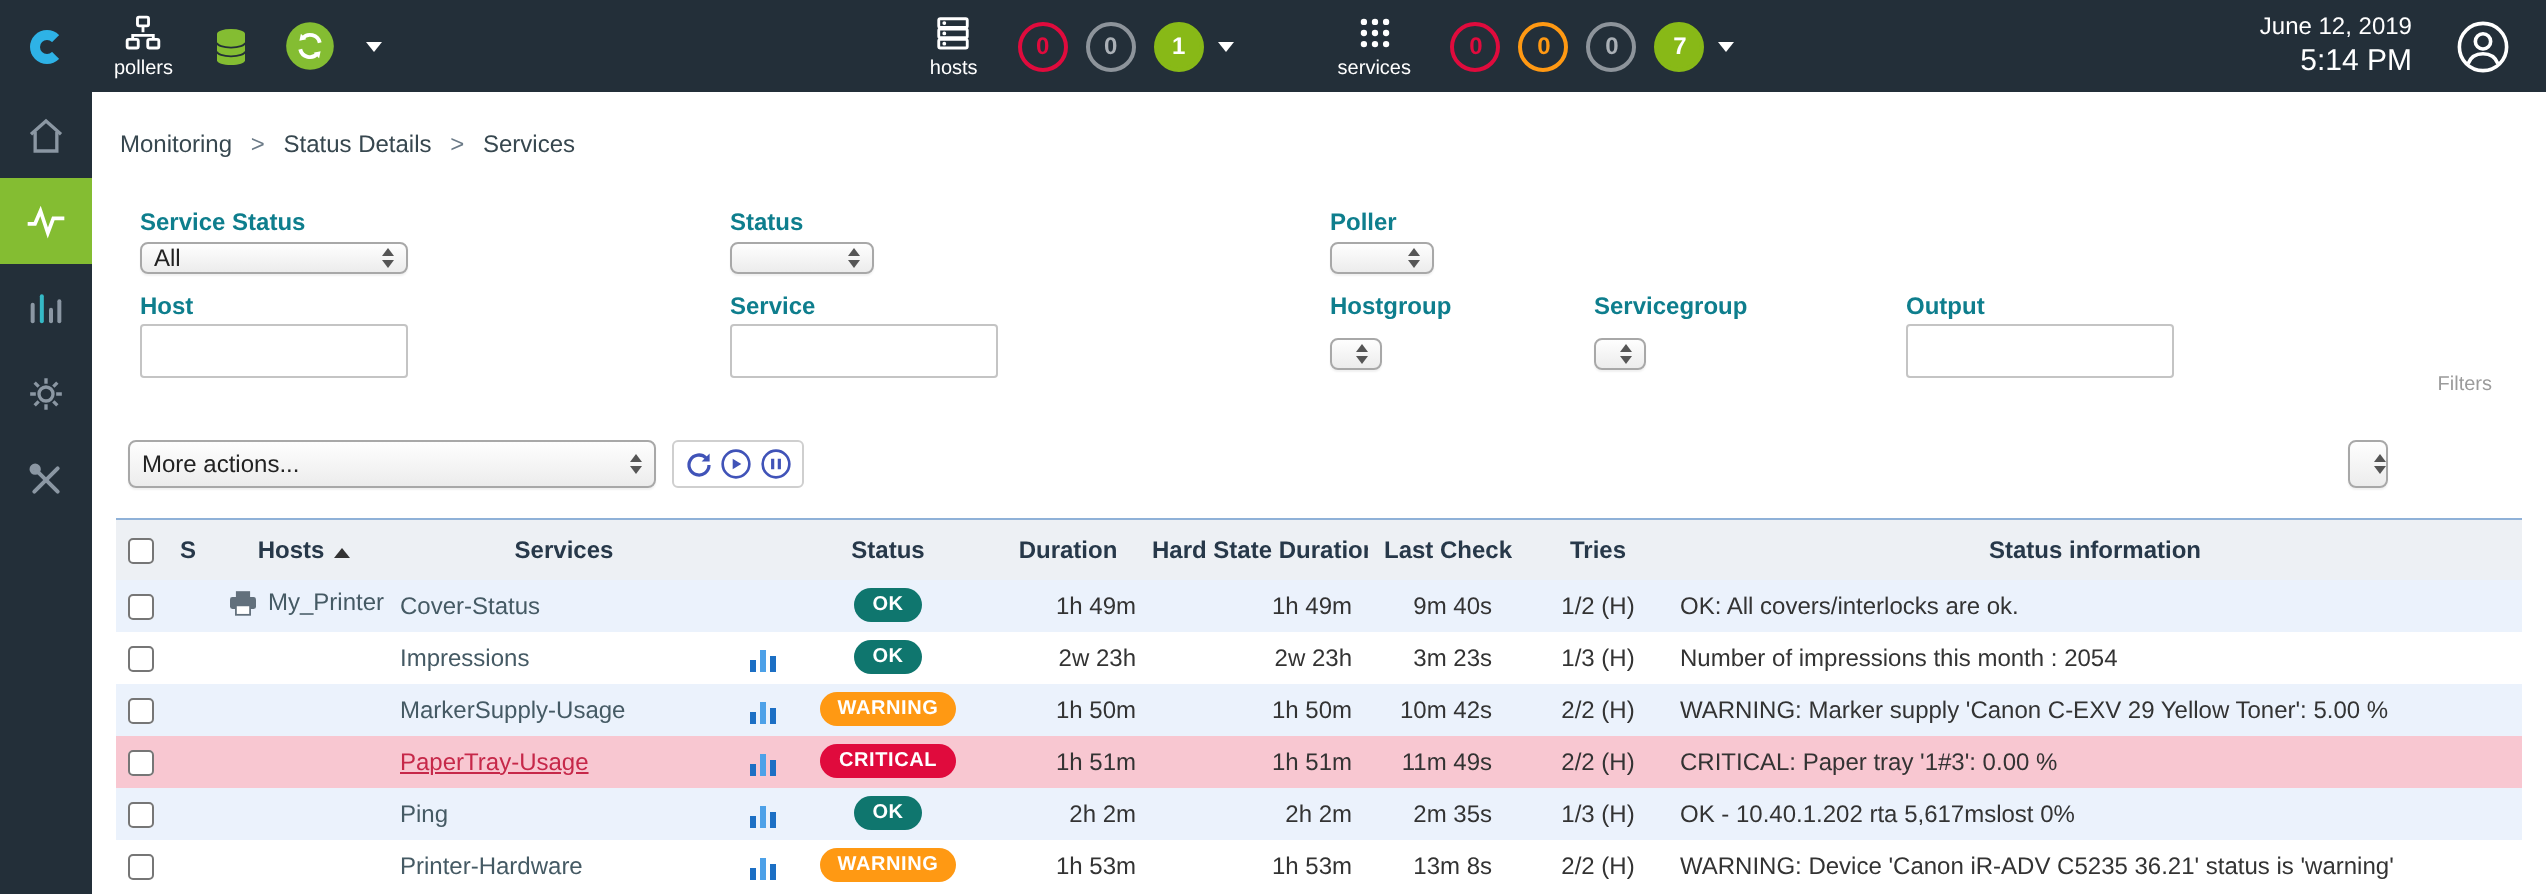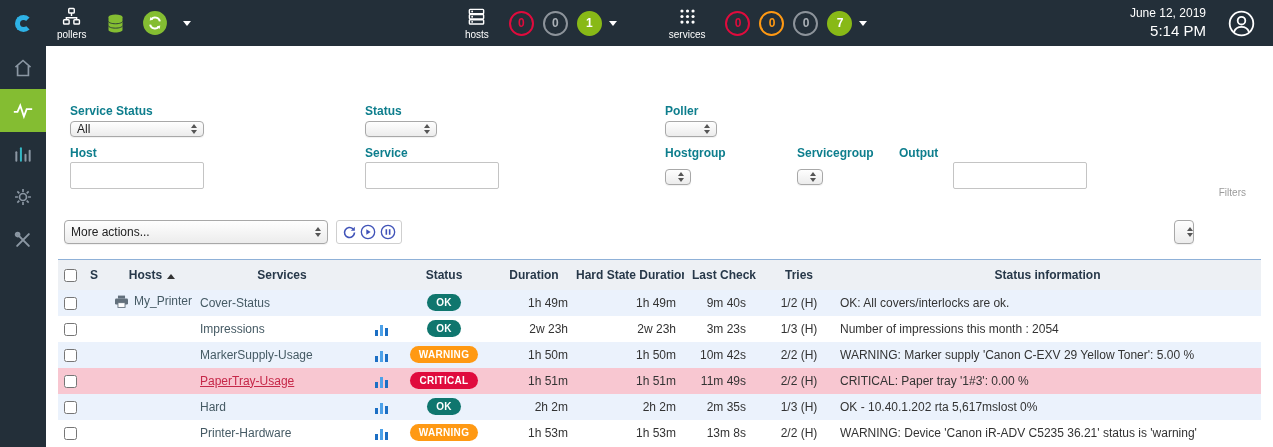--- a/index.html
+++ b/index.html
@@ -203,20 +203,27 @@
       <svg viewBox="0 0 24 24" width="20" height="20" fill="none" stroke="#8b97a3" stroke-width="2.4" stroke-linecap="round">
           <path d="M5 19L19 5"></path>
           <path d="M5 5l14 14"></path>
           <circle cx="5.5" cy="5.5" r="2.2"></circle>
         </svg>
     </div>
   </nav>
 
   <main class="content">
 
+    <nav class="breadcrumb">
+      <span class="bc-link">Monitoring</span>
+      <span class="bc-sep">&gt;</span>
+      <span class="bc-link">Status Details</span>
+      <span class="bc-sep">&gt;</span>
+      <span>Services</span>
+    </nav>
 
     <section>
       <span class="flabel" style="left:24px;top:58px">Service Status</span>
       <span class="flabel" style="left:319px;top:58px">Status</span>
       <span class="flabel" style="left:619px;top:58px">Poller</span>
 
       <div class="select" style="left:24px;top:75px;width:134px">
         <span class="sel-text">All</span>
         <span class="sel-arrows">
             <i class="tri-up"></i>
@@ -235,21 +242,21 @@
         <span class="sel-arrows">
             <i class="tri-up"></i>
             <i class="tri-down"></i>
           </span>
       </div>
 
       <span class="flabel" style="left:24px;top:100px">Host</span>
       <span class="flabel" style="left:319px;top:100px">Service</span>
       <span class="flabel" style="left:619px;top:100px">Hostgroup</span>
       <span class="flabel" style="left:751px;top:100px">Servicegroup</span>
-      <span class="flabel" style="left:853px;top:100px">Output</span>
+      <span class="flabel" style="left:907px;top:100px">Output</span>
 
       <input class="tinput" style="left: 24px; top: 116px; width: 134px;">
       <input class="tinput" style="left: 319px; top: 116px; width: 134px;">
       <div class="select" style="left:619px;top:123px;width:26px">
         <span class="sel-arrows">
             <i class="tri-up"></i>
             <i class="tri-down"></i>
           </span>
       </div>
       <div class="select" style="left:751px;top:123px;width:26px">
@@ -398,21 +405,21 @@
           <td class="c-dur">1h 51m</td>
           <td class="c-hard">1h 51m</td>
           <td class="c-last">11m 49s</td>
           <td class="c-tries">2/2 (H)</td>
           <td class="c-info">CRITICAL: Paper tray '1#3': 0.00 %</td>
         </tr>
         <tr class="alt">
           <td class="c-check"><input type="checkbox" style=""></td>
           <td></td>
           <td class="c-host"></td>
-          <td class="c-svc"><span class="svc-name">Hard</span></td>
+          <td class="c-svc"><span class="svc-name">Ping</span></td>
           <td class="c-graph"><svg width="13" height="13" viewBox="0 0 13 13">
                 <rect x="0" y="7" width="3" height="6" fill="#1c6fc4"></rect>
                 <rect x="5" y="2" width="3" height="11" fill="#4da1e8"></rect>
                 <rect x="10" y="5" width="3" height="8" fill="#1c6fc4"></rect>
               </svg></td>
           <td class="c-status"><span class="pill pill-ok">OK</span></td>
           <td class="c-dur">2h 2m</td>
           <td class="c-hard">2h 2m</td>
           <td class="c-last">2m 35s</td>
           <td class="c-tries">1/3 (H)</td>

